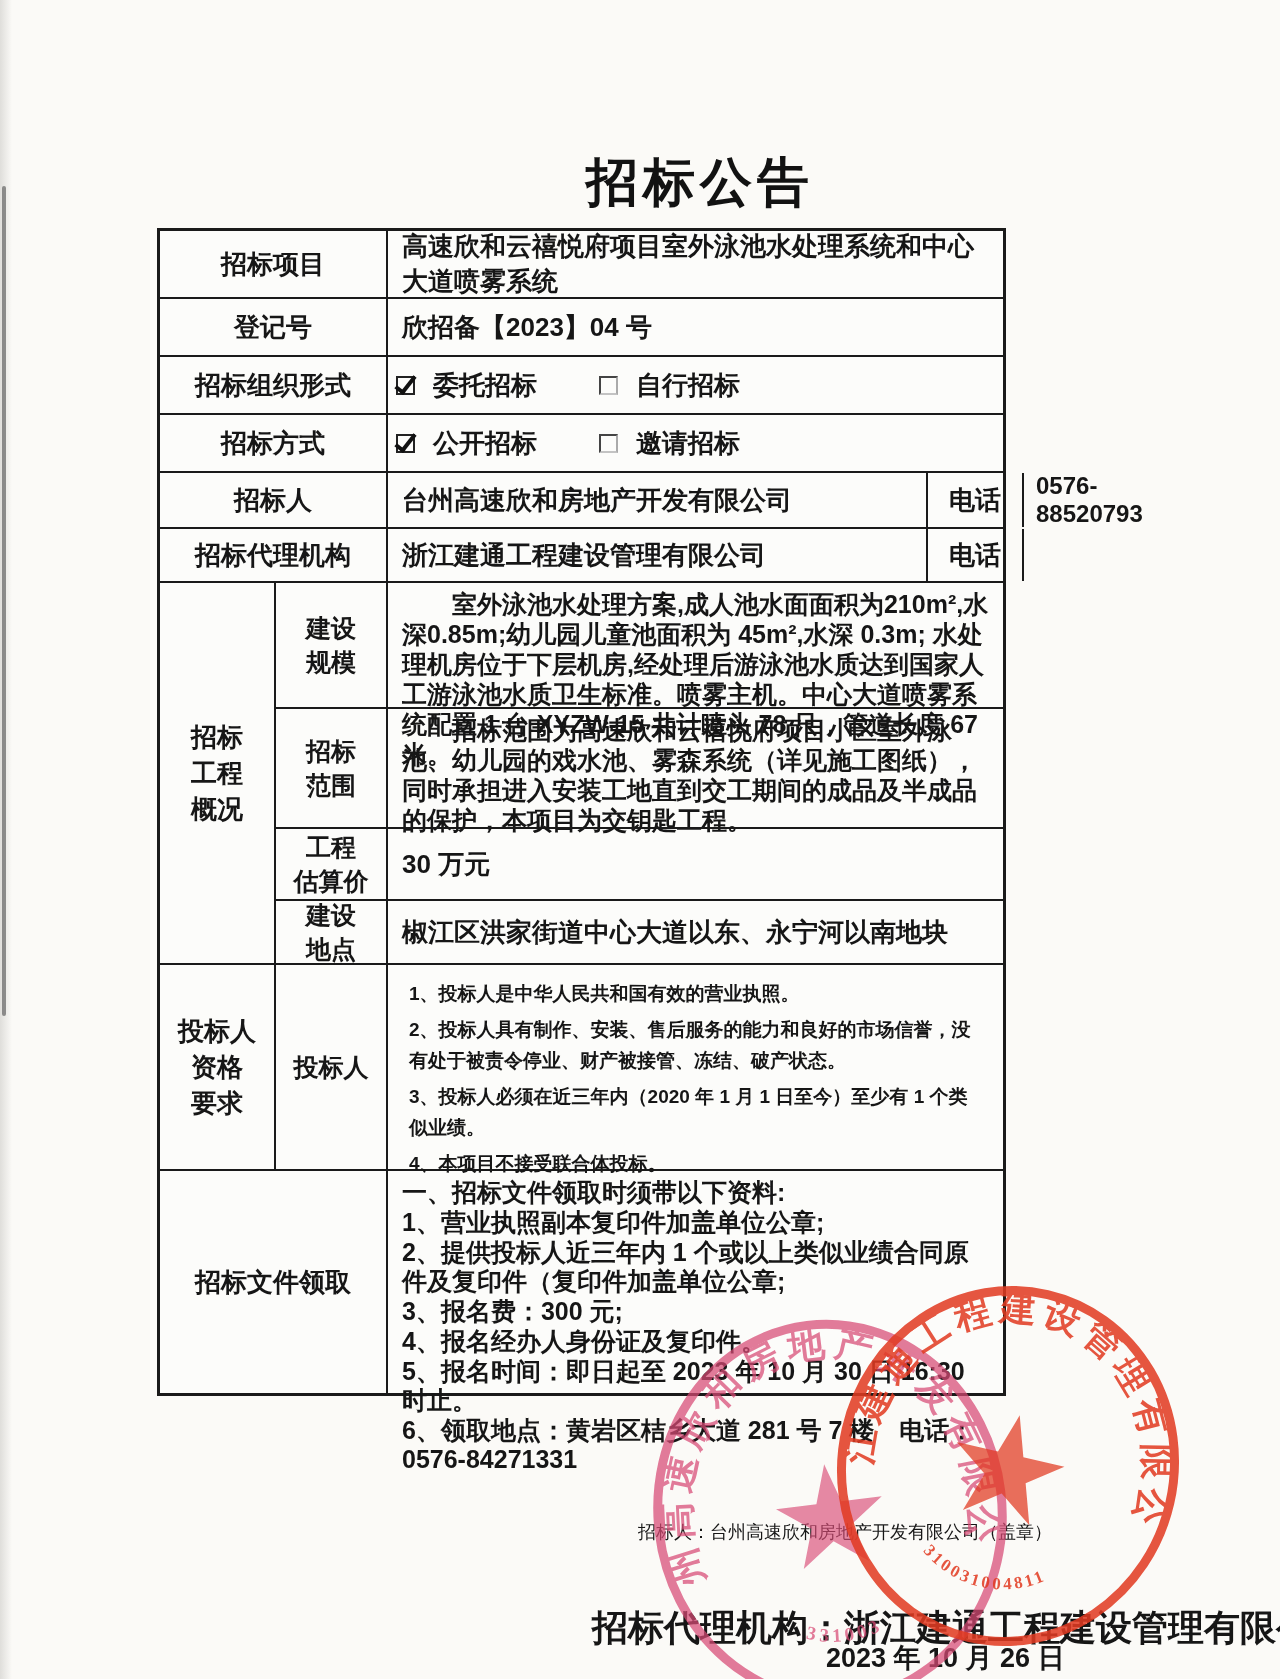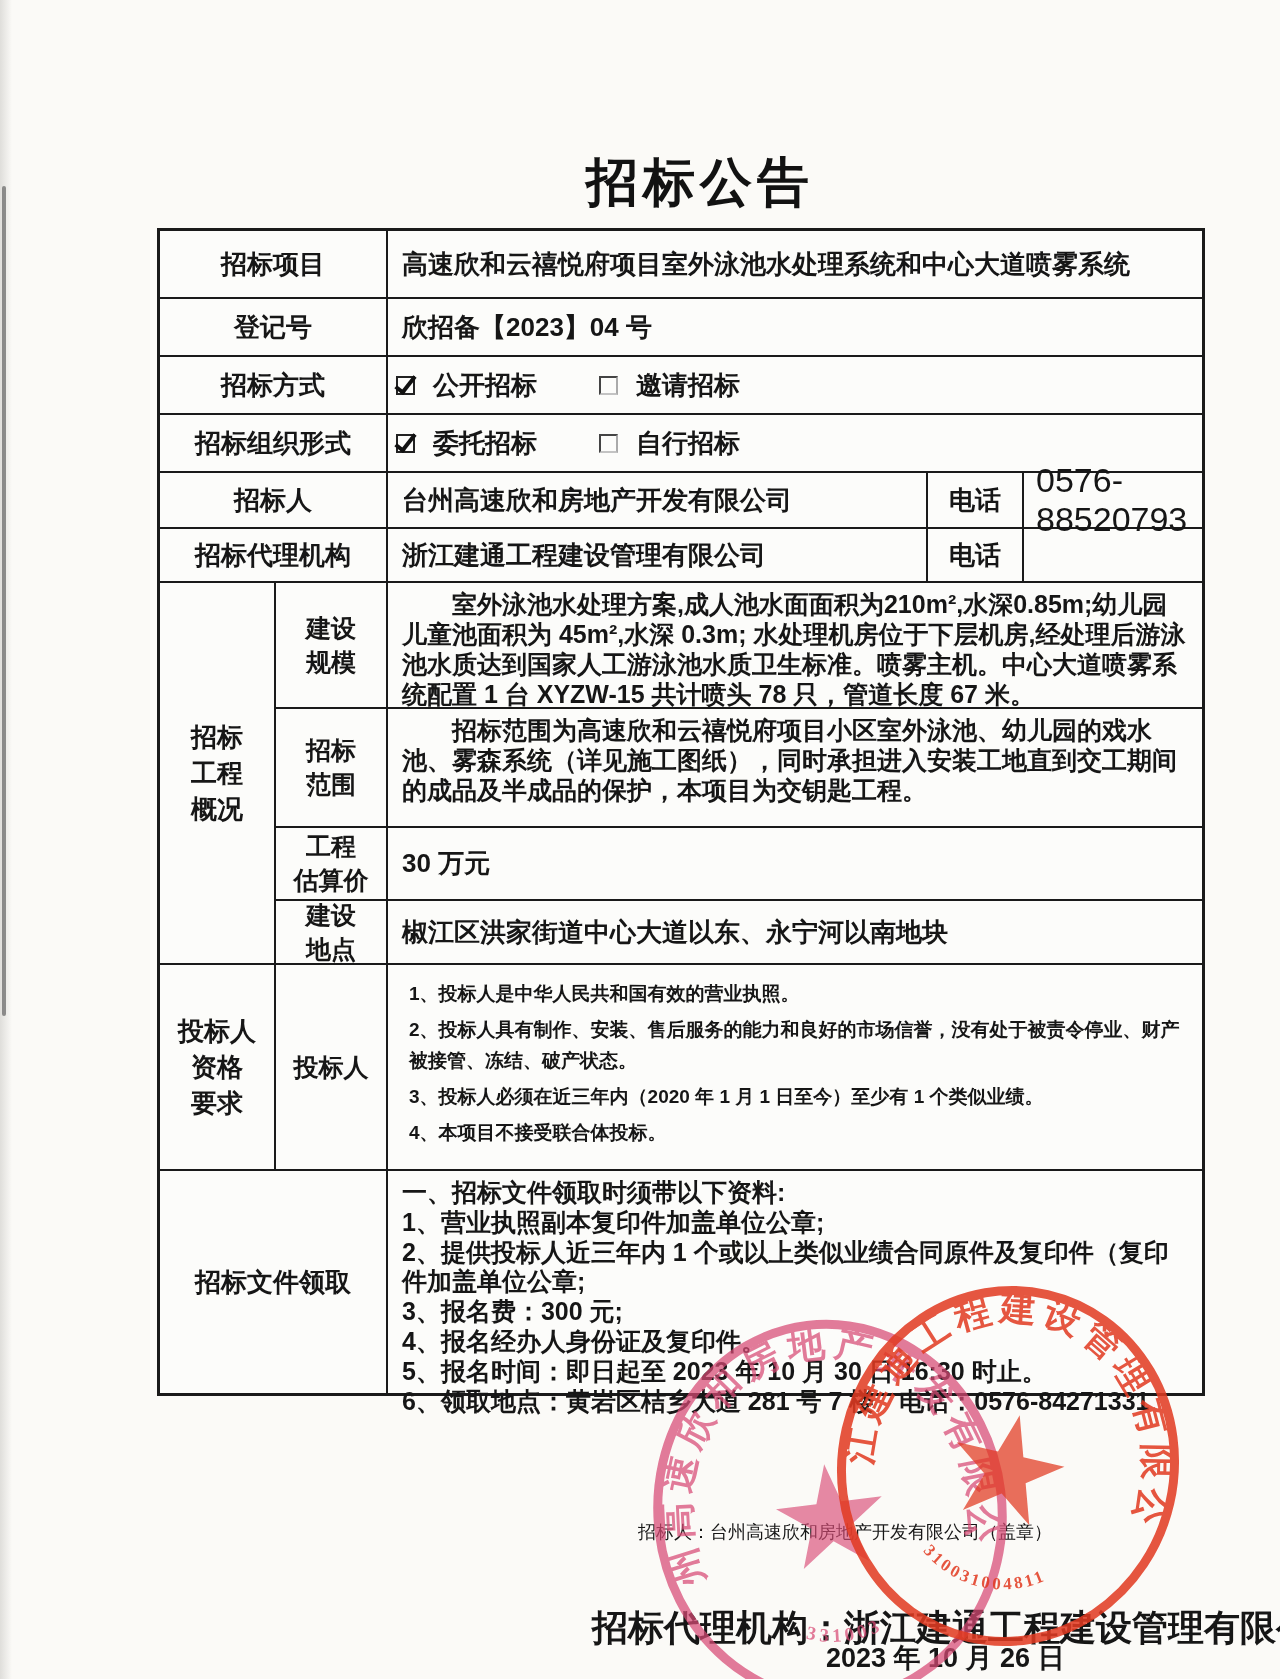--- a/index.html
+++ b/index.html
@@ -21,21 +21,21 @@
 
   .doc-title{
     position:absolute;left:586px;top:148px;
     font-family:"Liberation Serif",serif;
     font-size:52px;font-weight:700;letter-spacing:5px;
     color:#121212;white-space:nowrap;
   }
 
   
   .doc-table{
-    position:absolute;left:157px;top:228px;width:1048px;
+    position:absolute;left:157px;top:228px;width:849px;
     border:3px solid #1a1a1a;box-sizing:border-box;
     background:rgba(255,255,255,.35);
   }
   .row{display:flex;box-sizing:border-box;border-top:2px solid #1a1a1a;}
   .row:first-child{border-top:none;}
   .lbl{
     width:228px;flex:0 0 228px;border-right:2px solid #1a1a1a;
     display:flex;flex-direction:column;align-items:center;justify-content:center;
     font-weight:700;font-size:26px;line-height:34px;text-align:center;
     box-sizing:border-box;
@@ -60,21 +60,21 @@
   .par{
     flex:1;font-weight:700;font-size:25px;line-height:30px;
     padding:6px 14px 4px 14px;box-sizing:border-box;border-radius:26px;
   }
   .indent{text-indent:2em;}
   .cell-company{width:540px;flex:0 0 540px;border-right:2px solid #1a1a1a;
     display:flex;align-items:center;padding:0 14px;font-weight:700;font-size:26px;box-sizing:border-box;}
   .cell-phone-lbl{width:96px;flex:0 0 96px;border-right:2px solid #1a1a1a;
     display:flex;align-items:center;justify-content:center;font-weight:700;font-size:26px;box-sizing:border-box;}
   .cell-phone{flex:1;display:flex;align-items:center;padding:12px 12px;
-    font-weight:400;font-size:34px;box-sizing:border-box;}
+    font-weight:700;font-size:24px;box-sizing:border-box;}
 
   
   .opt-line{display:flex;align-items:center;padding-left:8px;}
   .opt{display:flex;align-items:center;gap:18px;}
   .opt + .opt{margin-left:62px;}
   .checkbox{width:19px;height:19px;border:2.5px solid #222;position:relative;box-sizing:border-box;background:transparent;}
   .checkbox.empty{border-color:#444;border-right-color:#aaa;border-bottom-color:#c3c3c3;}
   .checkbox.checked::after{
     content:"";position:absolute;left:2px;top:-6px;width:7px;height:18px;
     border-right:4px solid #111;border-bottom:4px solid #111;transform:rotate(38deg);
@@ -118,43 +118,43 @@
       <div class="lbl">招标项目</div>
       <div class="val">高速欣和云禧悦府项目室外泳池水处理系统和中心大道喷雾系统</div>
     </div>
 
     <div class="row" style="height:58px">
       <div class="lbl">登记号</div>
       <div class="val">欣招备【2023】04 号</div>
     </div>
 
     <div class="row" style="height:58px">
+      <div class="lbl">招标组织形式</div>
+      <div class="val opt-line">
+        <div class="opt">
+          <span class="checkbox checked"></span>
+          <span class="opt-label">委托招标</span>
+        </div>
+        <div class="opt">
+          <span class="checkbox empty"></span>
+          <span class="opt-label">自行招标</span>
+        </div>
+      </div>
+    </div>
+
+    <div class="row" style="height:58px">
       <div class="lbl">招标方式</div>
       <div class="val opt-line">
         <div class="opt">
           <span class="checkbox checked"></span>
           <span class="opt-label">公开招标</span>
         </div>
         <div class="opt">
           <span class="checkbox empty"></span>
           <span class="opt-label">邀请招标</span>
-        </div>
-      </div>
-    </div>
-
-    <div class="row" style="height:58px">
-      <div class="lbl">招标组织形式</div>
-      <div class="val opt-line">
-        <div class="opt">
-          <span class="checkbox checked"></span>
-          <span class="opt-label">委托招标</span>
-        </div>
-        <div class="opt">
-          <span class="checkbox empty"></span>
-          <span class="opt-label">自行招标</span>
         </div>
       </div>
     </div>
 
     <div class="row" style="height:56px">
       <div class="lbl">招标人</div>
       <div class="cell-company">台州高速欣和房地产开发有限公司</div>
       <div class="cell-phone-lbl">电话</div>
       <div class="cell-phone">0576-88520793</div>
     </div>

